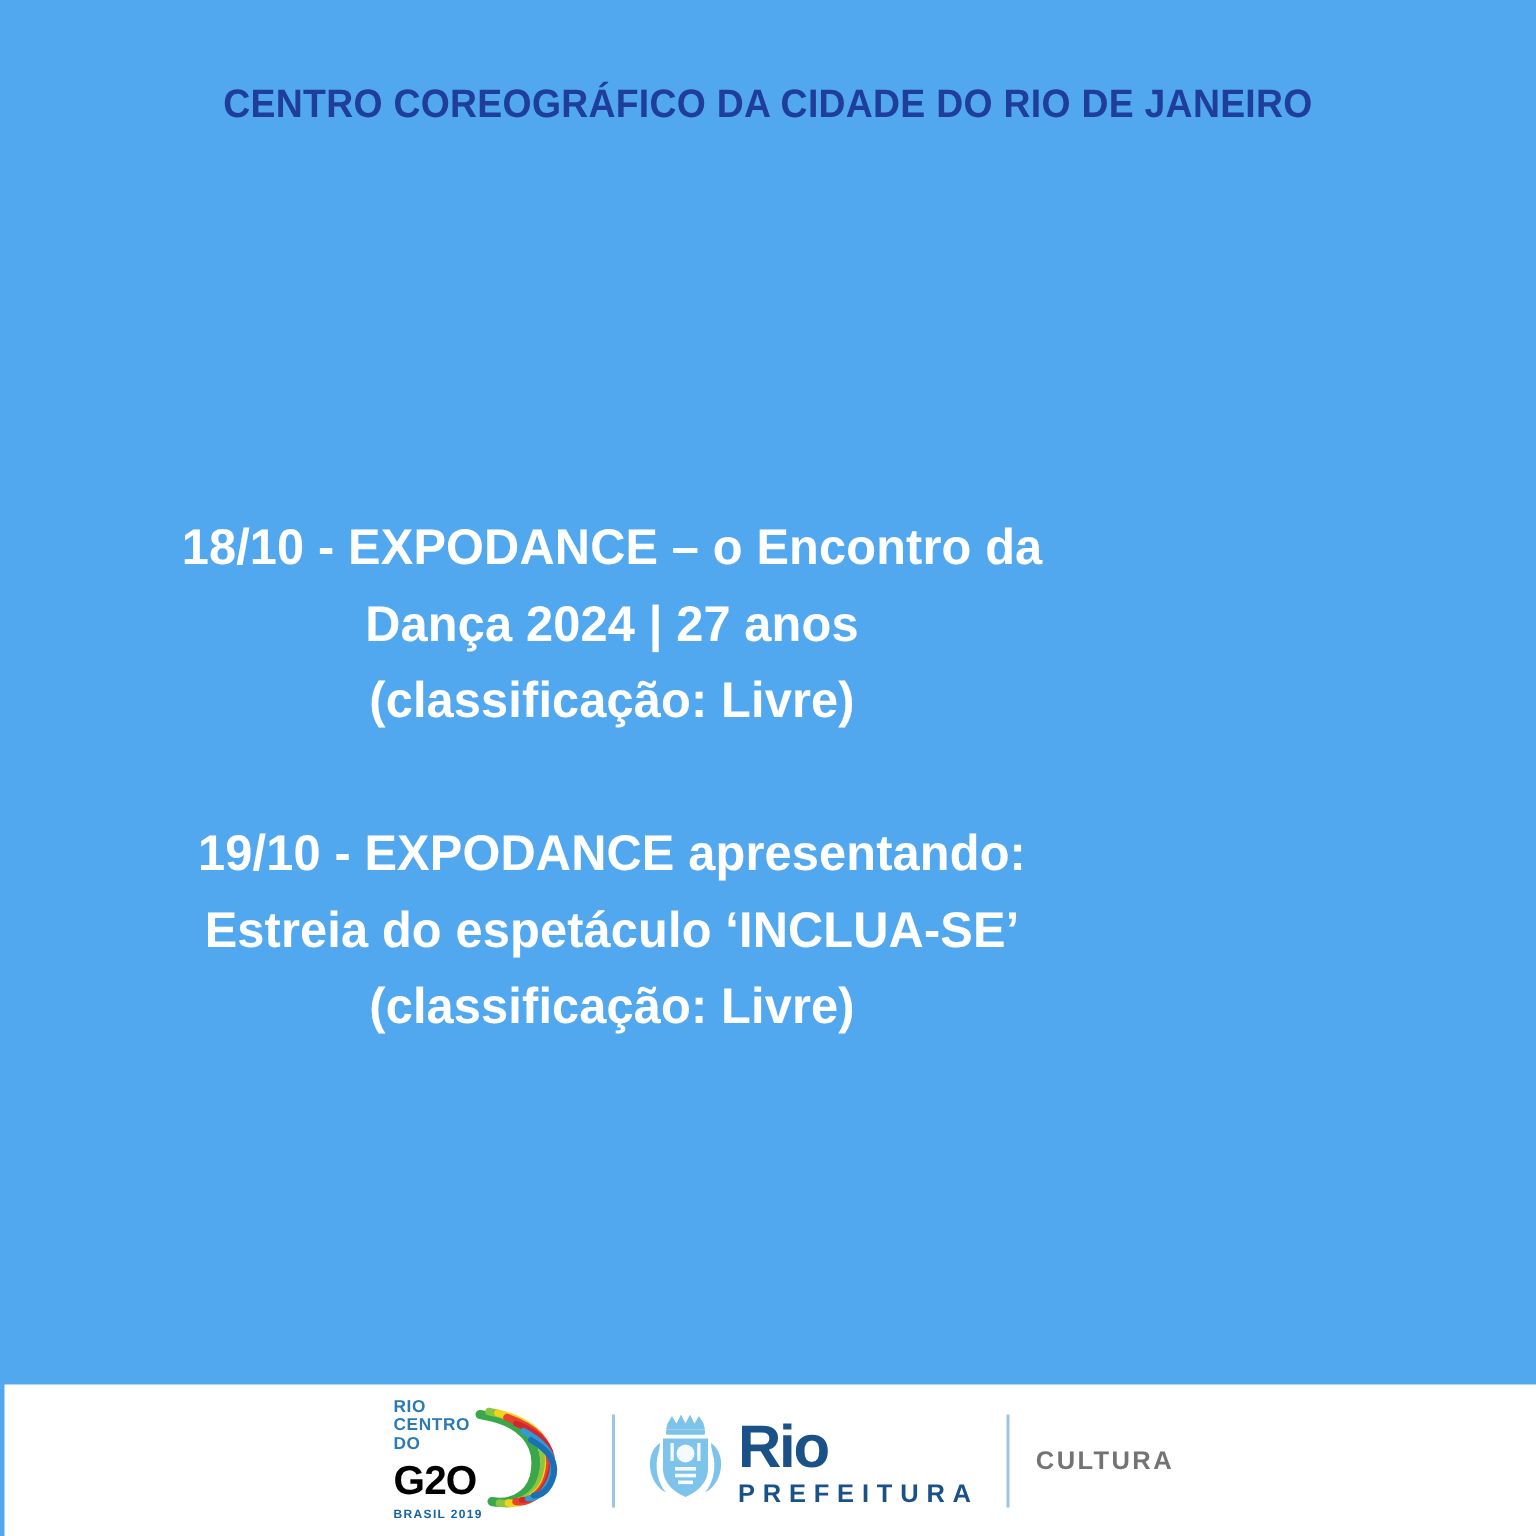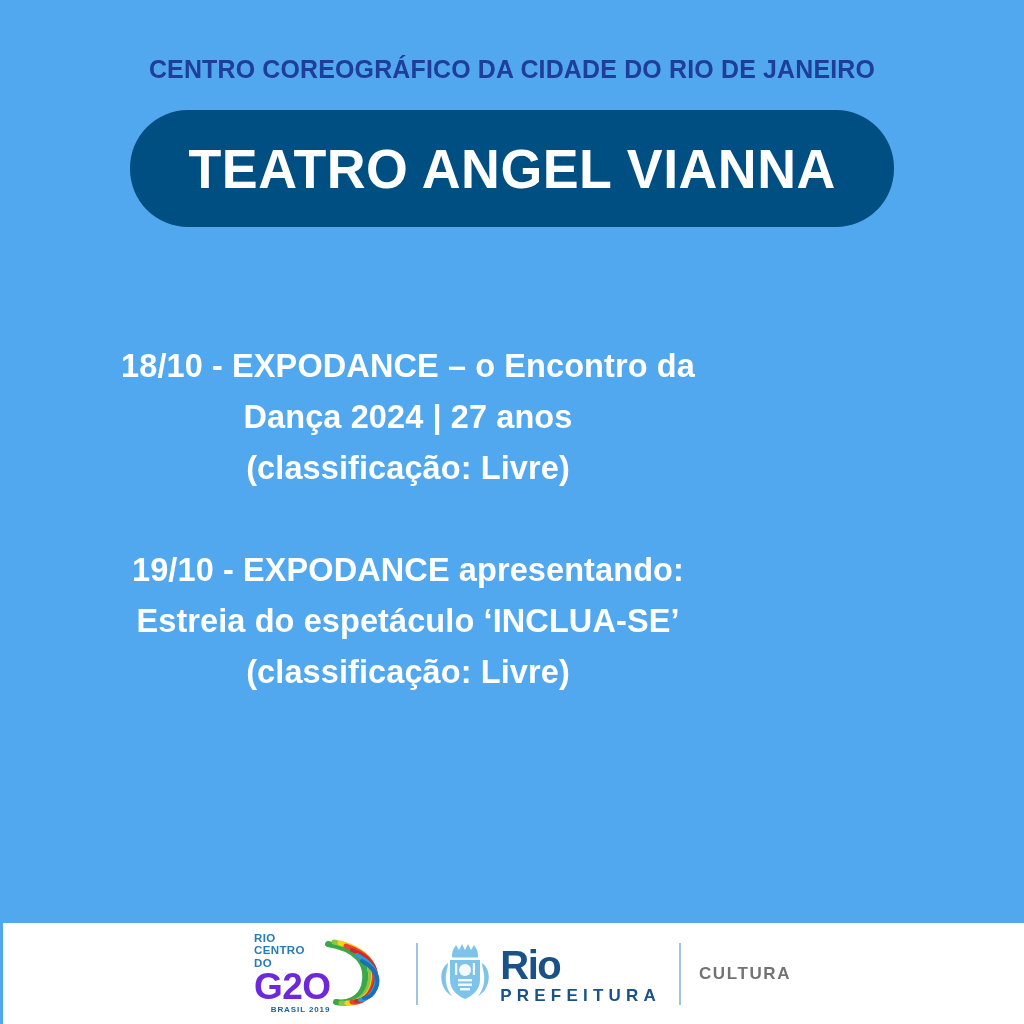--- a/index.html
+++ b/index.html
@@ -166,23 +166,23 @@
     font-family: "Liberation Sans", sans-serif;
     font-weight: bold;
     font-size: 11.5px;
     letter-spacing: 0.4px;
     color: #2a7ab5;
     line-height: 12.5px;
   }
   .g20-big {
     font-family: "Liberation Sans", sans-serif;
     font-weight: bold;
-    font-size: 37px;
+    font-size: 27px;
     letter-spacing: -0.6px;
-    color: #6d28d9;
+    color: #000000;
     line-height: 32px;
     margin-top: 2px;
   }
   .g20-brasil {
     font-family: "Liberation Sans", sans-serif;
     font-weight: bold;
     font-size: 8px;
     letter-spacing: 0.9px;
     color: #1565a3;
     line-height: 10px;
@@ -240,23 +240,20 @@
     color: #737373;
   }
 </style>
 </head>
 <body>
 
 <div id="poster">
 
   <div class="eyebrow">CENTRO COREOGRÁFICO  DA CIDADE DO RIO DE JANEIRO</div>
 
-  <div class="title-pill">
-    <span class="title-text">TEATRO ANGEL VIANNA</span>
-  </div>
 
   <div class="events">
 
     <div class="event-block">
       <span class="ev-line">18/10 - EXPODANCE – o Encontro da</span>
       <span class="ev-line">Dança 2024 | 27 anos</span>
       <span class="ev-line">(classificação: Livre)</span>
     </div>
 
     <div class="event-gap"></div>

